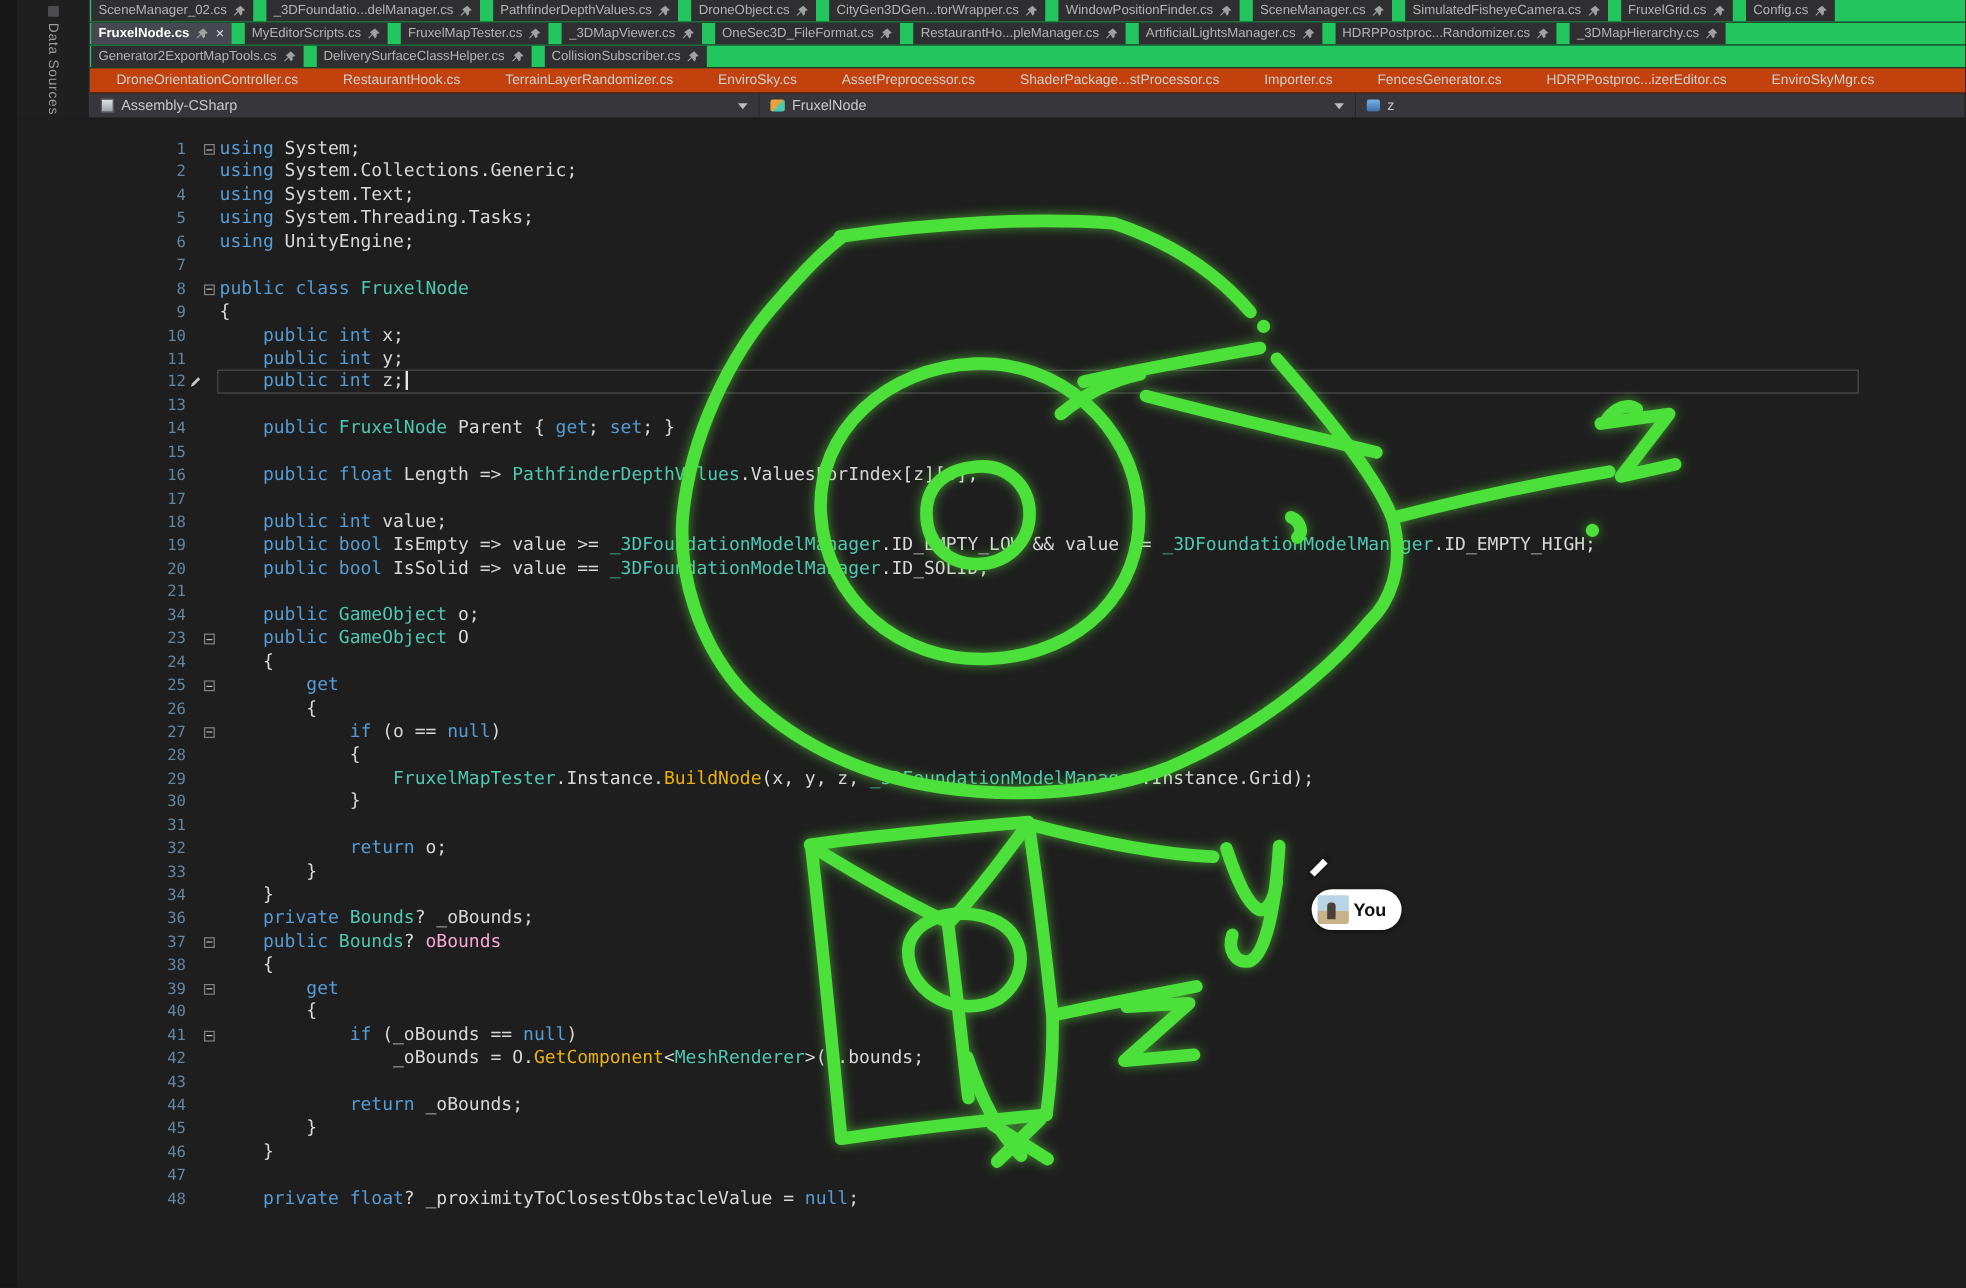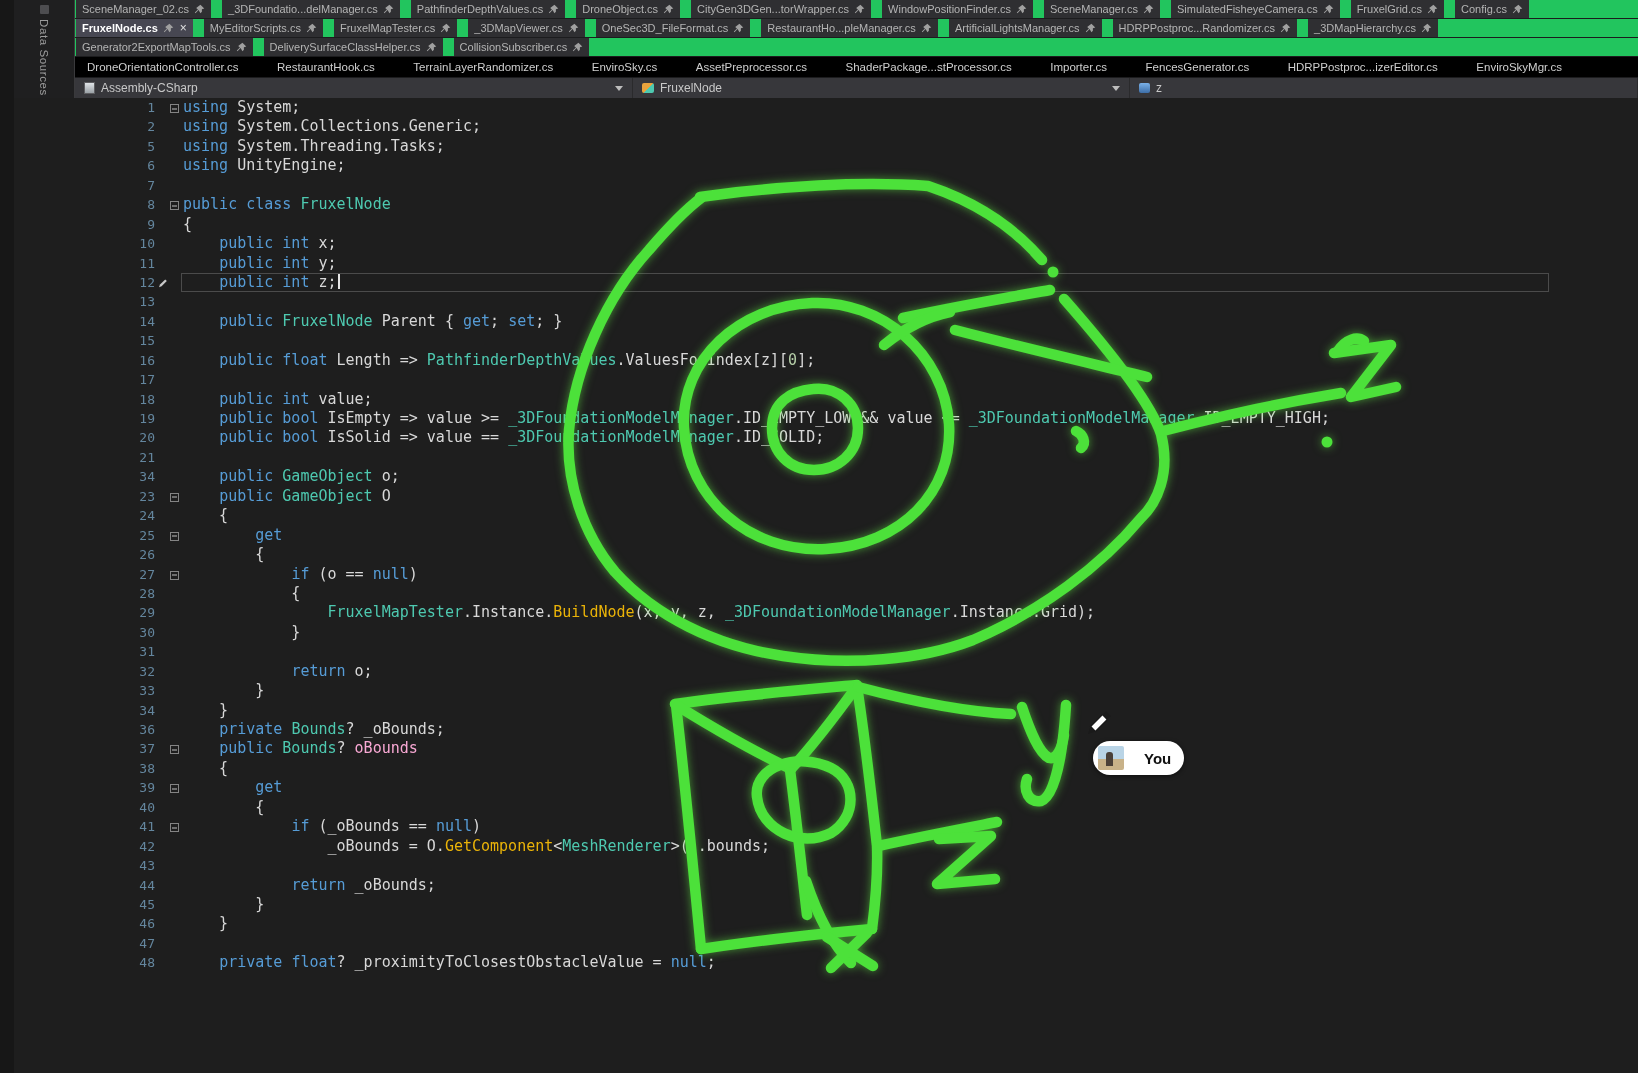--- a/index.html
+++ b/index.html
@@ -13,36 +13,36 @@
   #side-tab-label{writing-mode:vertical-rl;font-size:11.5px;color:#9c9c9c;letter-spacing:.6px;white-space:nowrap}
 
   
   #top{position:absolute;left:75px;top:0;width:1563px}
   .tab-row{display:flex;align-items:stretch;height:19px;background:#22c55e;gap:11px;padding-left:1px;border-bottom:1px solid #1c1c1e;overflow:hidden}
   .tab{display:flex;align-items:center;gap:5px;padding:0 6px;background:#2f2f32;color:#b4b4b4;font-size:11px;white-space:nowrap;cursor:default}
   .tab.active{background:#474752;color:#fff}
   .tab.active .tab-label{color:#fff;font-weight:bold}
   .tab-close{color:#e0e0e0;font-size:12px;line-height:1;padding-left:1px}
   svg.pin{width:11px;height:11px;flex:0 0 auto}
-  .tab-row.plain-row{height:21px;background:#000000;gap:0;justify-content:space-between;padding:0 72px 0 8px;border-bottom:1px solid #1c1c1e}
+  .tab-row.plain-row{height:21px;background:#c2410c;gap:0;justify-content:space-between;padding:0 72px 0 18px;border-bottom:1px solid #1c1c1e}
   .tab.plain{background:transparent;color:#cfcfcf;font-size:11.5px;padding:0 4px}
 
   
   #navbar{display:flex;height:20px;background:#37373b;color:#c8c8c8;font-size:12px}
   .nav-sec{display:flex;align-items:center;gap:6px;padding:0 9px;border-right:1px solid #2a2a2c;min-width:0}
   .flex-sp{flex:1}
   .chev{width:0;height:0;border-left:4px solid transparent;border-right:4px solid transparent;border-top:5px solid #bdbdbd}
   .nav-icon{display:inline-block;flex:0 0 auto}
   .doc-icon{width:11px;height:12px;background:linear-gradient(#dfe3e6,#9aa1a6);border:1px solid #5d5d60}
   .class-icon{width:12px;height:10px;background:linear-gradient(135deg,#e8a33d 50%,#4ec9b0 50%);border-radius:2px}
   .field-icon{width:11px;height:10px;background:linear-gradient(#7ab1e8,#3d6ea8);border-radius:2px}
   .nav-label{white-space:nowrap;overflow:hidden;text-overflow:ellipsis}
 
   
-  #editor{position:absolute;left:14px;top:98px;right:0;bottom:0;background:#1e1e1e;font-family:"DejaVu Sans Mono",monospace;font-size:15px;padding-top:0;overflow:hidden}
+  #editor{position:absolute;left:14px;top:98px;right:0;bottom:0;background:#1e1e1e;font-family:"DejaVu Sans Mono",monospace;font-size:15px;padding-top:16px;overflow:hidden}
   .code-line{height:19.45px;line-height:19.45px;white-space:pre;position:relative}
   .ln{display:inline-block;width:141px;text-align:right;color:#64869e;font-size:13px}
   .mark{display:inline-block;width:15px;text-align:center}
   .mark svg.pencil{width:10px;height:10px;position:relative;top:1px}
   .fold{display:inline-block;width:13px;vertical-align:baseline}
   .foldbox{display:inline-block;width:9px;height:9px;border:1px solid #848484;background:#1e1e1e;position:relative;top:1px}
   .foldbox::after{content:"";position:absolute;left:1px;right:1px;top:50%;height:1px;background:#bdbdbd;transform:translateY(-50%)}
   .code-text{color:#d8d8d8}
   .seg.kw{color:#569cd6}
   .seg.ty{color:#4ec9b0}
@@ -50,21 +50,21 @@
   .seg.num{color:#b5cea8}
   .seg.pl{color:#d8d8d8}
   .seg.u{color:#f9a8d4;text-underline-offset:3px}
   .code-line.current::after{content:"";position:absolute;left:167px;width:1366px;top:0;bottom:0;border:1px solid #4b4b4b;pointer-events:none}
   .caret{display:inline-block;width:2px;height:16px;background:#e6e6e6;vertical-align:middle;margin-left:1px;position:relative;top:-1px}
 
   
   #annotation-svg{position:absolute;left:0;top:0;width:1638px;height:1073px;pointer-events:none;z-index:40}
   #draw-group{filter:drop-shadow(0 0 5px rgba(100,240,70,.55))}
 
-  #you-badge{position:absolute;left:1093px;top:741px;height:34px;z-index:50;background:#fff;border-radius:17px;display:flex;align-items:center;gap:20px;padding:4px 13px 4px 5px;box-shadow:0 1px 4px rgba(0,0,0,.55)}
+  #you-badge{position:absolute;left:1093px;top:741px;height:34px;z-index:50;background:#fff;border-radius:17px;display:flex;align-items:center;gap:4px;padding:4px 13px 4px 5px;box-shadow:0 1px 4px rgba(0,0,0,.55)}
   #you-thumb{width:26px;height:24px;border-radius:2px;background:linear-gradient(#b9d4e6 0 55%,#c8b289 55% 100%);position:relative;overflow:hidden}
   #you-thumb::after{content:"";position:absolute;left:8px;top:6px;width:7px;height:14px;background:#4a4038;border-radius:3px 3px 0 0}
   #you-text{font-weight:bold;font-size:15px;color:#101010}
   #pencil-cursor{position:absolute;left:1082px;top:704px;width:40px;height:40px;z-index:51;pointer-events:none}
 </style>
 </head>
 <body>
 
 <div id="stage">
   <div id="left-strip"></div>
@@ -265,20 +265,21 @@
         <span class="nav-icon field-icon"></span>
         <span class="nav-label">z</span>
       </div>
     </div>
   </div>
 
   <div id="editor">
     <div id="code-lines">
         <div class="code-line"><span class="ln">1</span><span class="mark"></span><span class="fold"><span class="foldbox"></span></span><span class="code-text"><span class="seg kw">using</span><span class="seg pl"> System;</span></span></div>
         <div class="code-line"><span class="ln">2</span><span class="mark"></span><span class="fold"></span><span class="code-text"><span class="seg kw">using</span><span class="seg pl"> System.Collections.Generic;</span></span></div>
+        <div class="code-line"><span class="ln">4</span><span class="mark"></span><span class="fold"></span><span class="code-text"><span class="seg kw">using</span><span class="seg pl"> System.Text;</span></span></div>
         <div class="code-line"><span class="ln">5</span><span class="mark"></span><span class="fold"></span><span class="code-text"><span class="seg kw">using</span><span class="seg pl"> System.Threading.Tasks;</span></span></div>
         <div class="code-line"><span class="ln">6</span><span class="mark"></span><span class="fold"></span><span class="code-text"><span class="seg kw">using</span><span class="seg pl"> UnityEngine;</span></span></div>
         <div class="code-line"><span class="ln">7</span><span class="mark"></span><span class="fold"></span><span class="code-text"></span></div>
         <div class="code-line"><span class="ln">8</span><span class="mark"></span><span class="fold"><span class="foldbox"></span></span><span class="code-text"><span class="seg kw">public</span><span class="seg pl"> </span><span class="seg kw">class</span><span class="seg pl"> </span><span class="seg ty">FruxelNode</span></span></div>
         <div class="code-line"><span class="ln">9</span><span class="mark"></span><span class="fold"></span><span class="code-text"><span class="seg pl">{</span></span></div>
         <div class="code-line"><span class="ln">10</span><span class="mark"></span><span class="fold"></span><span class="code-text"><span class="seg pl">    </span><span class="seg kw">public</span><span class="seg pl"> </span><span class="seg kw">int</span><span class="seg pl"> x;</span></span></div>
         <div class="code-line"><span class="ln">11</span><span class="mark"></span><span class="fold"></span><span class="code-text"><span class="seg pl">    </span><span class="seg kw">public</span><span class="seg pl"> </span><span class="seg kw">int</span><span class="seg pl"> y;</span></span></div>
         <div class="code-line current"><span class="ln">12</span><span class="mark"><svg viewBox="0 0 10 10" class="pencil">
               <path d="M1,9.2 L2,6.6 L7.2,1.4 L8.8,3 L3.6,8.2 Z" fill="#c9c9c9"></path>
             </svg></span><span class="fold"></span><span class="code-text"><span class="seg pl">    </span><span class="seg kw">public</span><span class="seg pl"> </span><span class="seg kw">int</span><span class="seg pl"> z;</span><span class="caret"></span></span></div>

